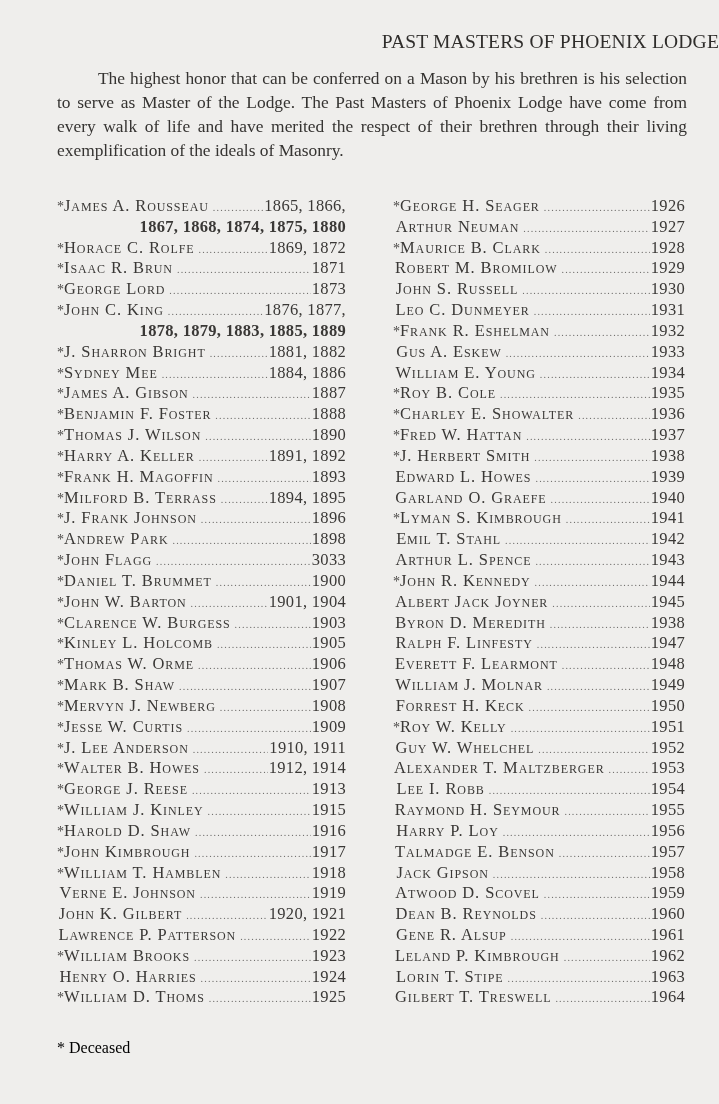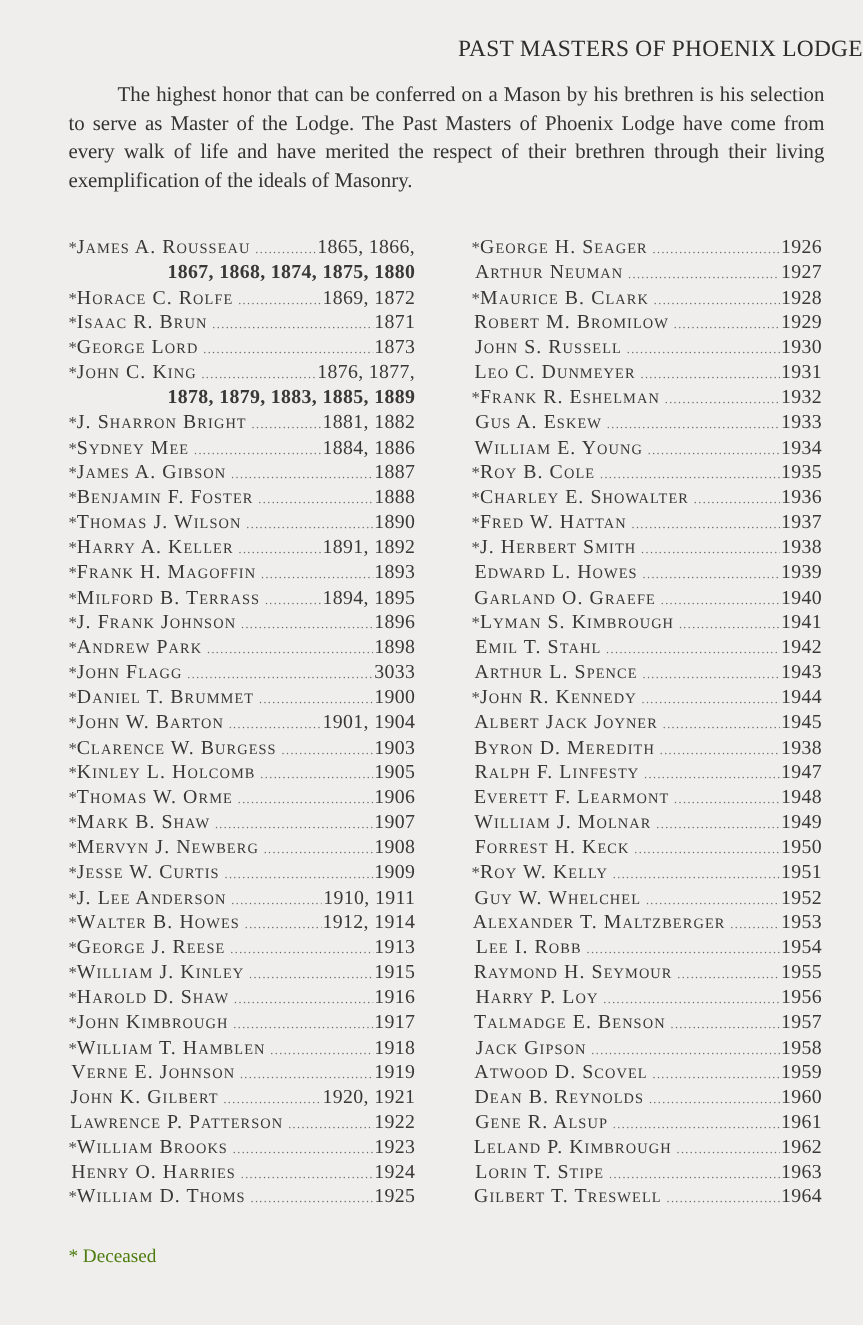--- a/index.html
+++ b/index.html
@@ -43,21 +43,21 @@
   .star { display: inline-block; width: 9px; font-size: 14px; color: #4a4846; }
   .name { font-variant: small-caps; letter-spacing: 0.9px; font-size: 16.5px; }
   .dots {
     flex: 1 1 auto; overflow: hidden; margin: 0 1px 0 4px;
     font-size: 10px; letter-spacing: 1.2px; color: #6a6866;
   }
   .dots::before { content: "................................................................................................................"; }
   .years { flex: 0 0 auto; font-size: 16.5px; letter-spacing: 0.3px; }
   .footnote {
     position: absolute; left: 57px; top: 1039px;
-    font-size: 16px; color: #4d7c0f;
+    font-size: 16px; color: #000000;
   }
 </style>
 </head>
 <body>
 
 <h1 class="page-title">PAST MASTERS OF PHOENIX LODGE</h1>
 
 <p class="intro"><span class="indent"></span><span>The highest honor that can be conferred on a Mason by his brethren is his selection to serve as Master of the Lodge. The Past Masters of Phoenix Lodge have come from every walk of life and have merited the respect of their brethren through their living exemplification of the ideals of Masonry.</span></p>
 
 <ul class="col col-left">

